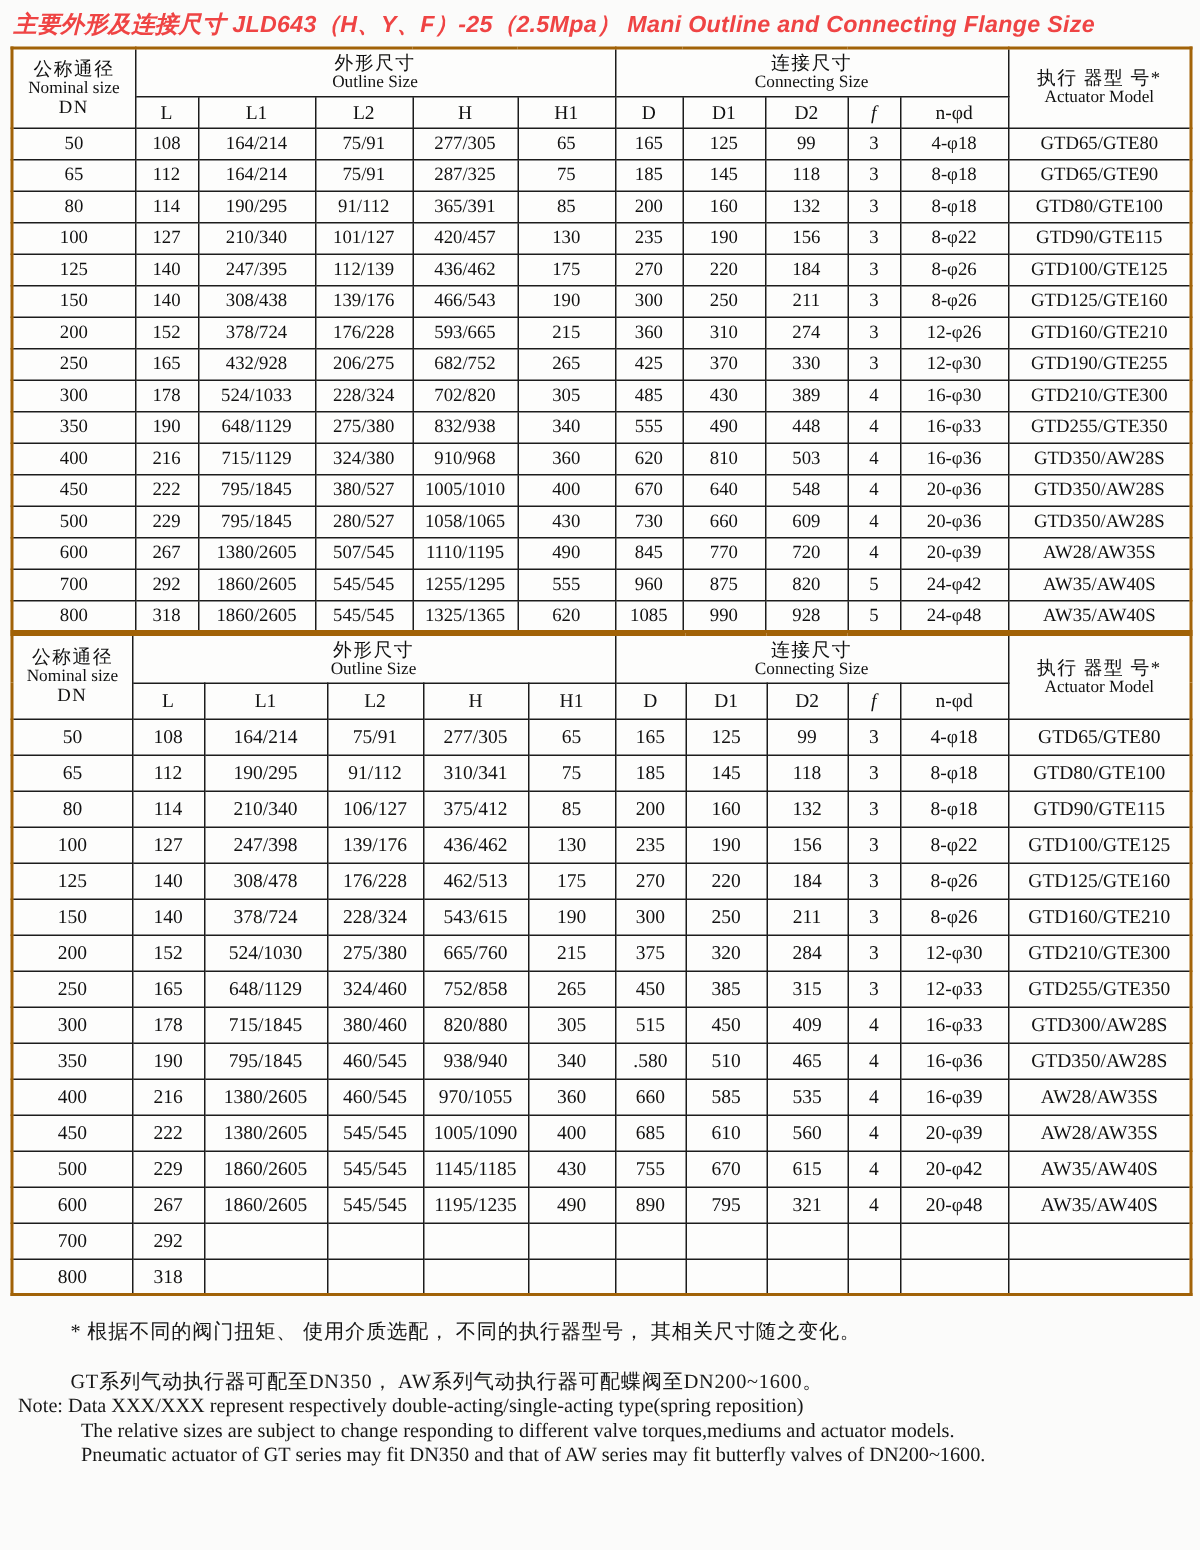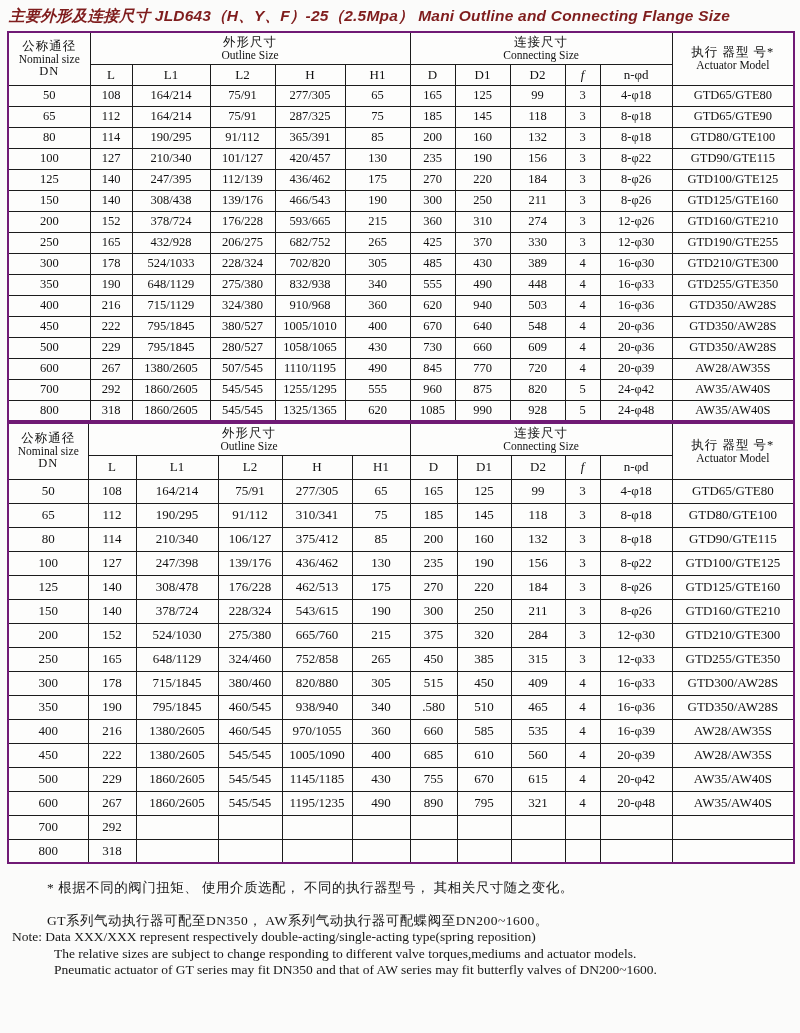--- a/index.html
+++ b/index.html
@@ -10,21 +10,21 @@
     color: #111;
     overflow: hidden;
   }
   .page { padding: 4px 6px 0 7px; }
 
   .doc-title {
     font-family: "Liberation Sans", sans-serif;
     font-weight: bold;
     font-style: italic;
     font-size: 15.5px;
-    color: #7f1d1d;
+    color: #ef4444;
     letter-spacing: 0.2px;
     white-space: nowrap;
     margin: 2px 0 4px 2px;
   }
   .doc-title.second { margin-top: 12px; }
 
   table.spec {
     border-collapse: collapse;
     table-layout: fixed;
     width: 786px;
@@ -33,21 +33,21 @@
   table.spec td, table.spec th {
     border: 1px solid #1c1c1c;
     text-align: center;
     vertical-align: middle;
     font-weight: normal;
     font-size: 12.5px;
     line-height: 1.05;
     overflow: hidden;
     white-space: nowrap;
   }
-  table.spec { border: 2px solid #701a75; padding-left: 12px; }
+  table.spec { border: 2px solid #a16207; padding-left: 12px; }
 
   .hdr-cn { display: block; font-size: 12.5px; letter-spacing: 1px; }
   .hdr-en { display: block; font-size: 11.5px; letter-spacing: 0px; }
   .hdr-dn { display: block; font-size: 12.5px; letter-spacing: 1px; }
 
   th.group-head { height: 32px; }
   tr.subhead td { height: 21px; font-size: 13px; }
   td.f-col { font-style: italic; }
 
   table.t1 tbody td { height: 21px; }
@@ -262,21 +262,21 @@
           <td>GTD255/GTE350</td>
         </tr>
         <tr>
           <td>400</td>
           <td>216</td>
           <td>715/1129</td>
           <td>324/380</td>
           <td>910/968</td>
           <td>360</td>
           <td>620</td>
-          <td>940</td>
+          <td>810</td>
           <td>503</td>
           <td>4</td>
           <td>16-φ36</td>
           <td>GTD350/AW28S</td>
         </tr>
         <tr>
           <td>450</td>
           <td>222</td>
           <td>795/1845</td>
           <td>380/527</td>

